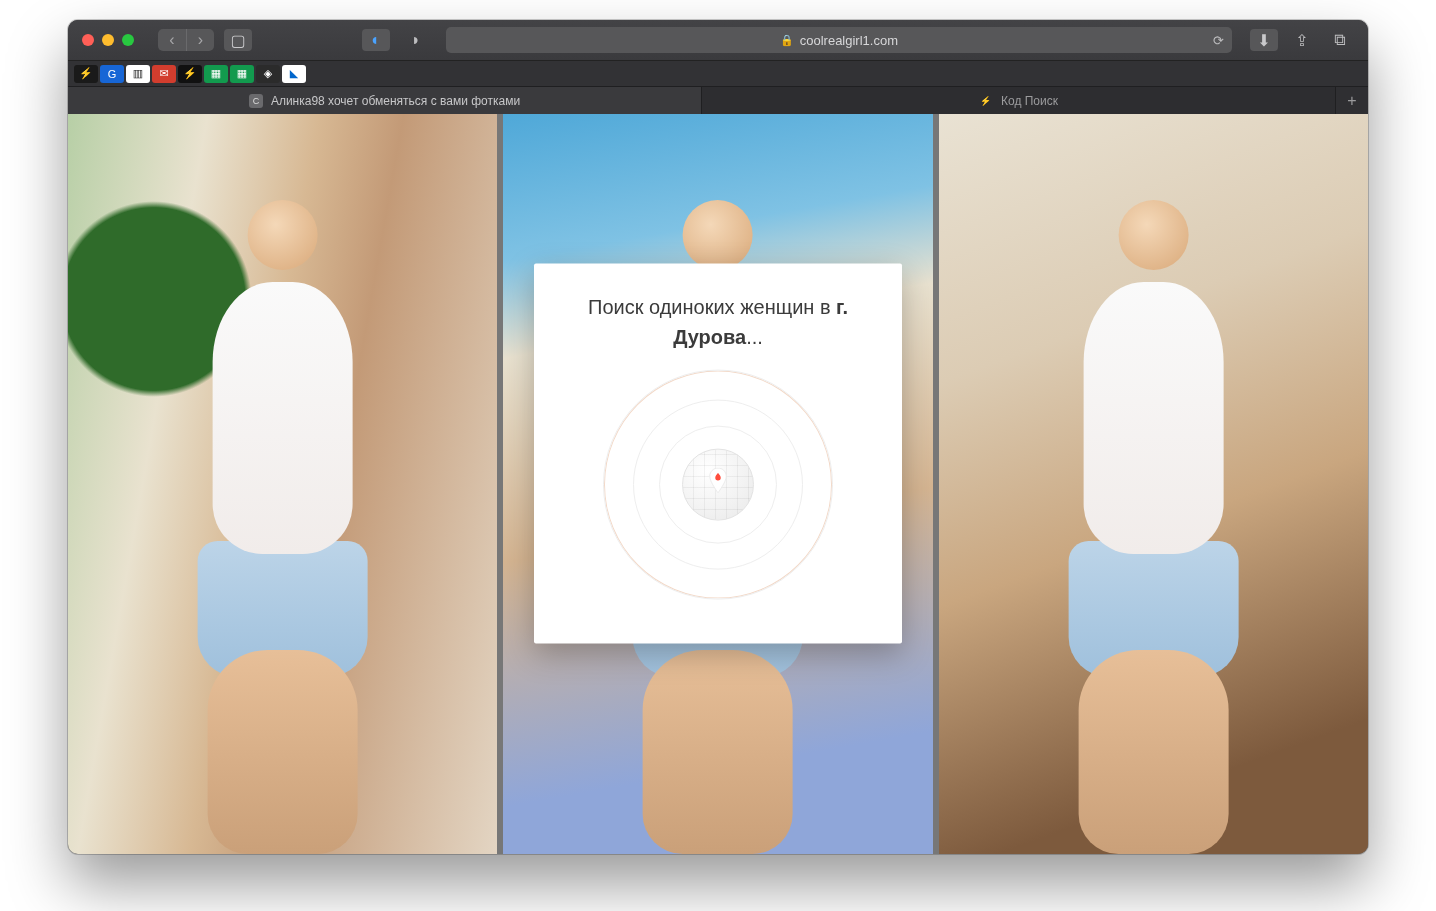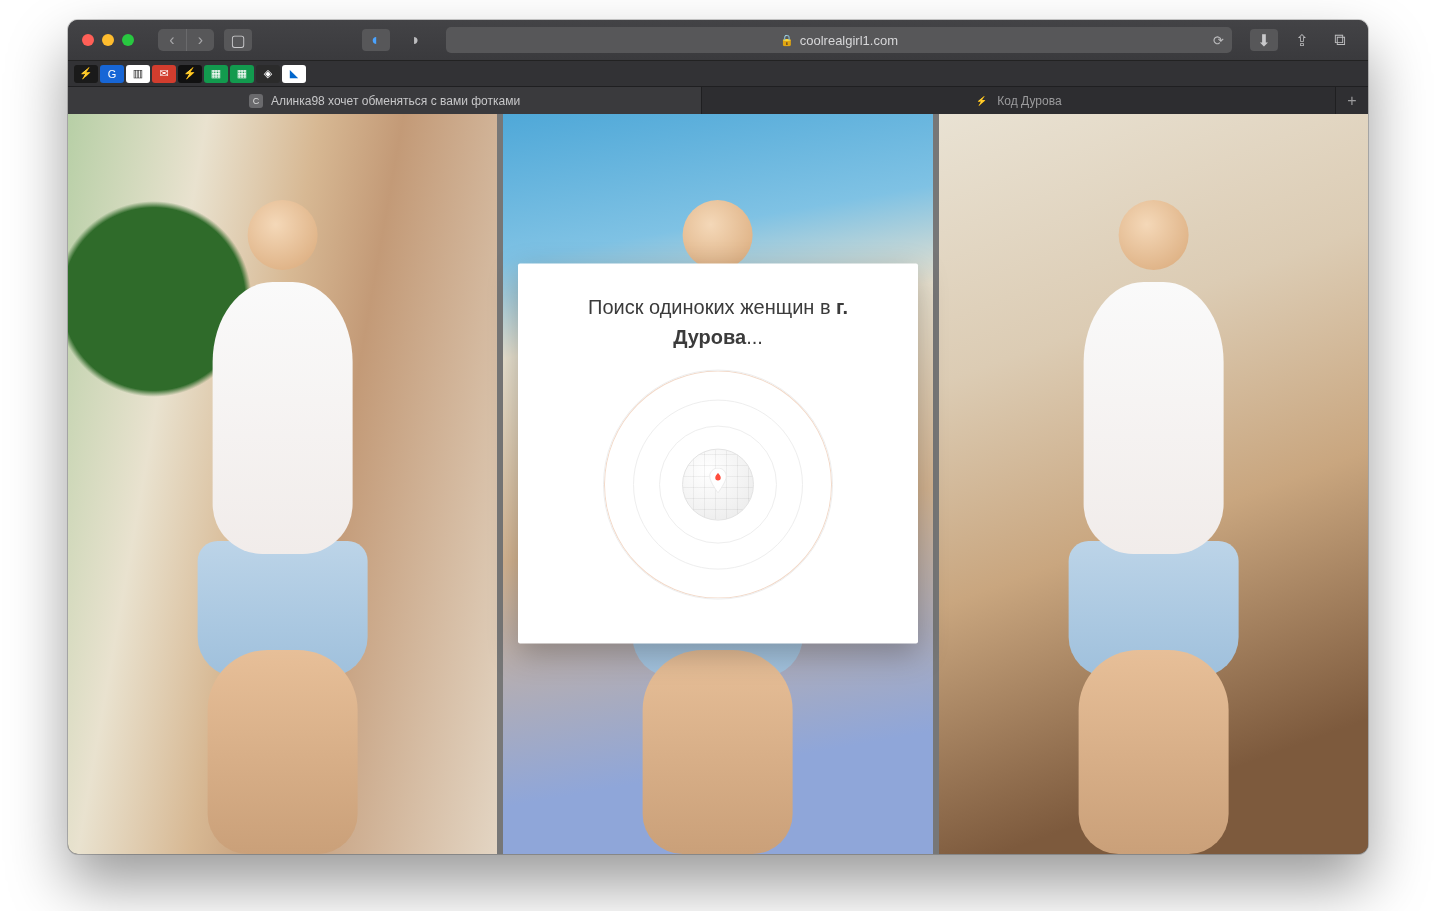--- a/index.html
+++ b/index.html
@@ -121,21 +121,21 @@
   }
   .thighs{
     position:absolute; top:70%; left:50%; transform:translateX(-50%);
     width:150px; height:30%;
     background: linear-gradient(#e7bf98,#caa079);
     border-radius:60px 60px 40px 40px;
   }
   
   .modal {
     position:absolute; top:50%; left:50%; transform:translate(-50%,-58%);
-    width:400px; height:380px; background:#fff; border-radius:2px;
+    width:368px; height:380px; background:#fff; border-radius:2px;
     box-shadow:0 10px 30px rgba(0,0,0,0.25);
     padding:28px 26px 20px; text-align:center;
   }
   .modal h2 {
     font-size:20px; font-weight:400; color:#3b3b3b; line-height:1.5;
   }
   .modal h2 b { font-weight:700; }
   .radar {
     position:relative; width:230px; height:230px; margin:18px auto 0;
   }
@@ -244,21 +244,21 @@
 
   <div class="tabbar">
     <div class="tab">
       <span class="favicon" style="background:#6a6a6d;color:#ddd">
         <span>C</span>
       </span>
       <span>Алинка98 хочет обменяться с вами фотками</span>
     </div>
     <div class="tab inactive">
       <span class="favicon" style="color:#4ad">⚡</span>
-      <span>Код Дурова</span>
+      <span>Код Поиск</span>
     </div>
     <div class="newtab">
       <span>+</span>
     </div>
   </div>
 
   <div class="content">
     <div class="bg-row">
       <div class="bg-panel p1">
         <div class="figure">

